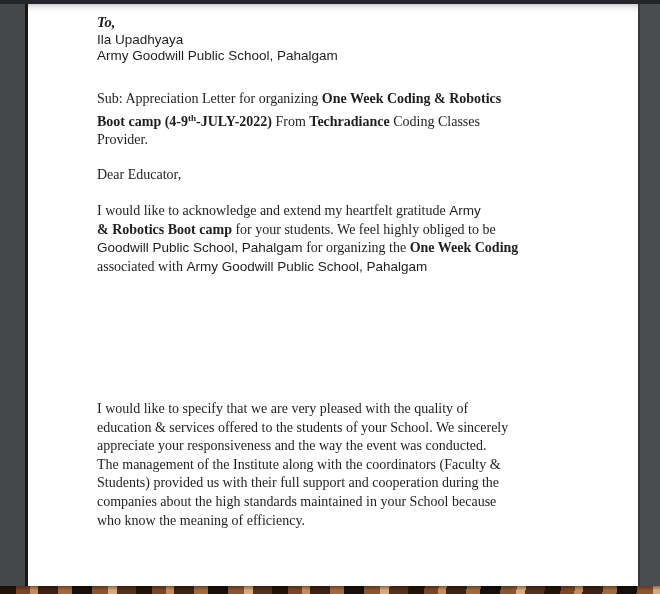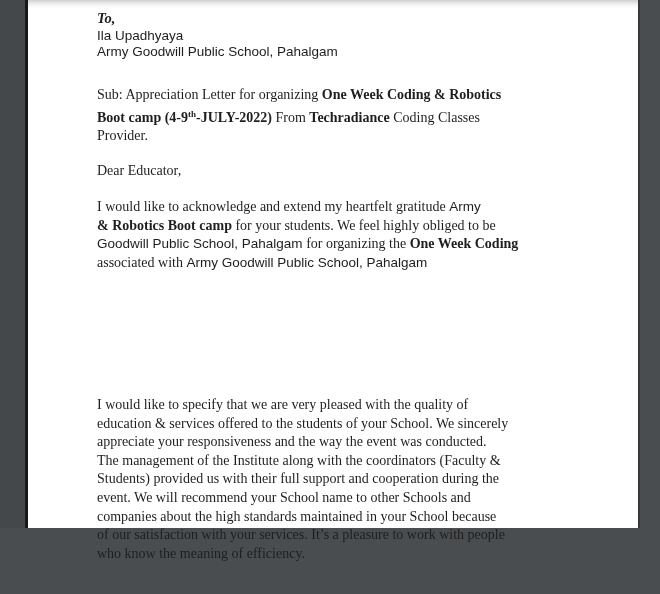--- a/index.html
+++ b/index.html
@@ -1,21 +1,21 @@
 <!DOCTYPE html>
 <html><head>
 <meta charset="utf-8">
 <style>
   html,body{margin:0;padding:0;}
   body{
     width:660px;height:594px;overflow:hidden;
     background:#4a4d50;
     font-family:"Liberation Serif",serif;
   }
-  .screen{width:660px;height:528px;display:flex;flex-direction:row;}
+  .screen{width:660px;height:594px;display:flex;flex-direction:column;}
   .topbar{height:4px;background:#232528;flex:0 0 auto;}
   .main{flex:1 1 auto;display:flex;min-height:0;}
   .gutter-left{width:25px;background:#45484b;flex:0 0 auto;}
   .page-divider{width:3px;background:#17181a;flex:0 0 auto;}
   .paper{
     width:610px;flex:0 0 auto;background:#ffffff;position:relative;
     box-shadow:inset 0 9px 9px -9px rgba(0,0,0,0.38);
   }
   .gutter-right{flex:1 1 auto;background:#4a4d50;border-left:2px solid #36383b;}
   .photo-strip{
@@ -78,22 +78,20 @@
           <div class="line"><span class="seg-b">&amp; Robotics Boot camp</span><span class="seg-r"> for your students. We feel highly obliged to be</span></div>
           <div class="line"><span class="seg-s">Goodwill Public School, Pahalgam</span><span class="seg-r"> for organizing the </span><span class="seg-b">One Week Coding</span></div>
           <div class="line"><span class="seg-r">associated with </span><span class="seg-s">Army Goodwill Public School, Pahalgam</span></div>
         </div>
       <div class="block p2">
           <div class="line"><span class="seg-r">I would like to specify that we are very pleased with the quality of</span></div>
           <div class="line"><span class="seg-r">education &amp; services offered to the students of your School. We sincerely</span></div>
           <div class="line"><span class="seg-r">appreciate your responsiveness and the way the event was conducted.</span></div>
           <div class="line"><span class="seg-r">The management of the Institute along with the coordinators (Faculty &amp;</span></div>
           <div class="line"><span class="seg-r">Students) provided us with their full support and cooperation during the</span></div>
-          <div class="line"><span class="seg-r">event. We will recommend your School name to other Schools and</span></div>
           <div class="line"><span class="seg-r">companies about the high standards maintained in your School because</span></div>
-          <div class="line"><span class="seg-r">of our satisfaction with your services. It’s a pleasure to work with people</span></div>
           <div class="line"><span class="seg-r">who know the meaning of efficiency.</span></div>
         </div>
     </div>
     <div class="gutter-right"></div>
   </div>
   <div class="photo-strip"></div>
 </div>
 
 </body></html>

